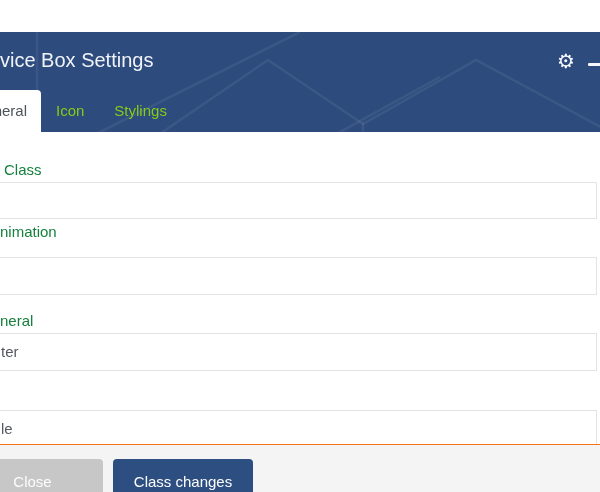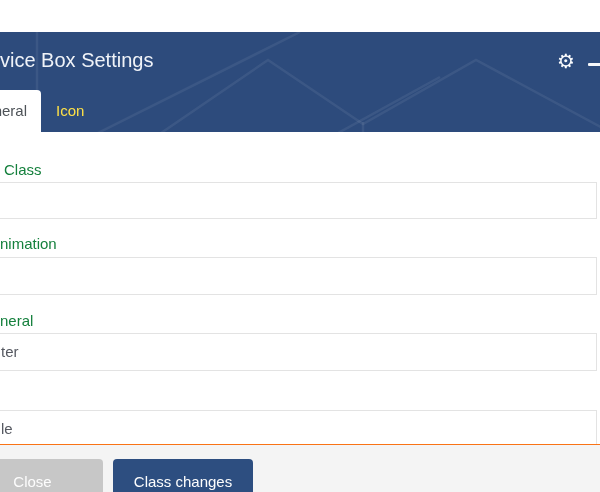--- a/index.html
+++ b/index.html
@@ -25,21 +25,21 @@
   }
   .minibar{
     position:absolute;left:588px;top:31px;width:14px;height:3px;
     background:#f5f7fa;border-radius:1px;cursor:pointer;
   }
   
   .tabs{
     position:absolute;left:-45px;top:58px;height:42px;display:flex;align-items:stretch;
   }
   .tab{
-    line-height:42px;font-size:15px;padding:0 15px;color:#fde047;
+    line-height:42px;font-size:15px;padding:0 15px;color:#84cc16;
     white-space:nowrap;cursor:pointer;
   }
   .tab.active{
     width:86px;padding:0 14px 0 0;box-sizing:border-box;text-align:right;
     background:#ffffff;color:#4e5358;border-radius:4px 4px 0 0;
   }
   
   .flabel{
     position:absolute;left:0;font-size:15px;line-height:16px;color:#15803d;
     white-space:nowrap;
@@ -95,27 +95,28 @@
         <path d="M300,122 L440,45"></path>
       </g>
     </svg>
     <div class="modal-title">vice Box Settings</div>
     <div class="gear">⚙</div>
     <div class="minibar"></div>
 
     <div class="tabs">
       <div class="tab active">neral</div>
       <div class="tab">Icon</div>
+      <div class="tab">Stylings</div>
     </div>
   </div>
 
   <div class="flabel" style="top:130px;left:4px">Class</div>
   <input class="fbox" style="top: 150px; height: 37px;" value="">
 
-  <div class="flabel" style="top:204px">nimation</div>
+  <div class="flabel" style="top:192px">nimation</div>
   <input class="fbox" style="top: 225px; height: 38px;" value="">
 
   <div class="flabel" style="top:281px">neral</div>
   <div class="fbox" style="top:301px;height:38px;padding:0">
     <span class="selval">ter</span>
   </div>
 
   <div class="fbox" style="top:378px;height:38px;padding:0">
     <span class="selval">le</span>
   </div>

